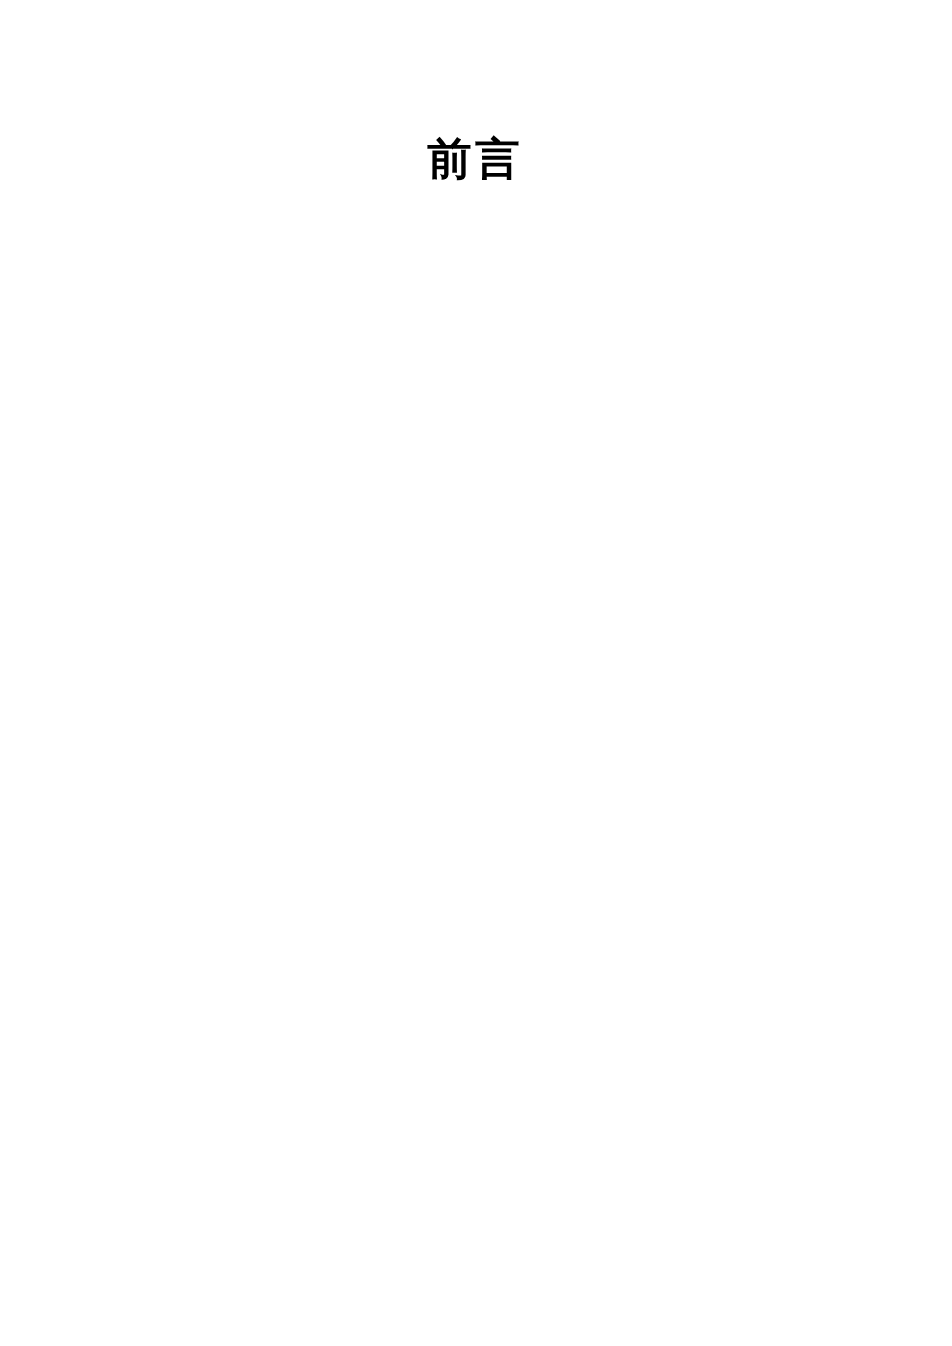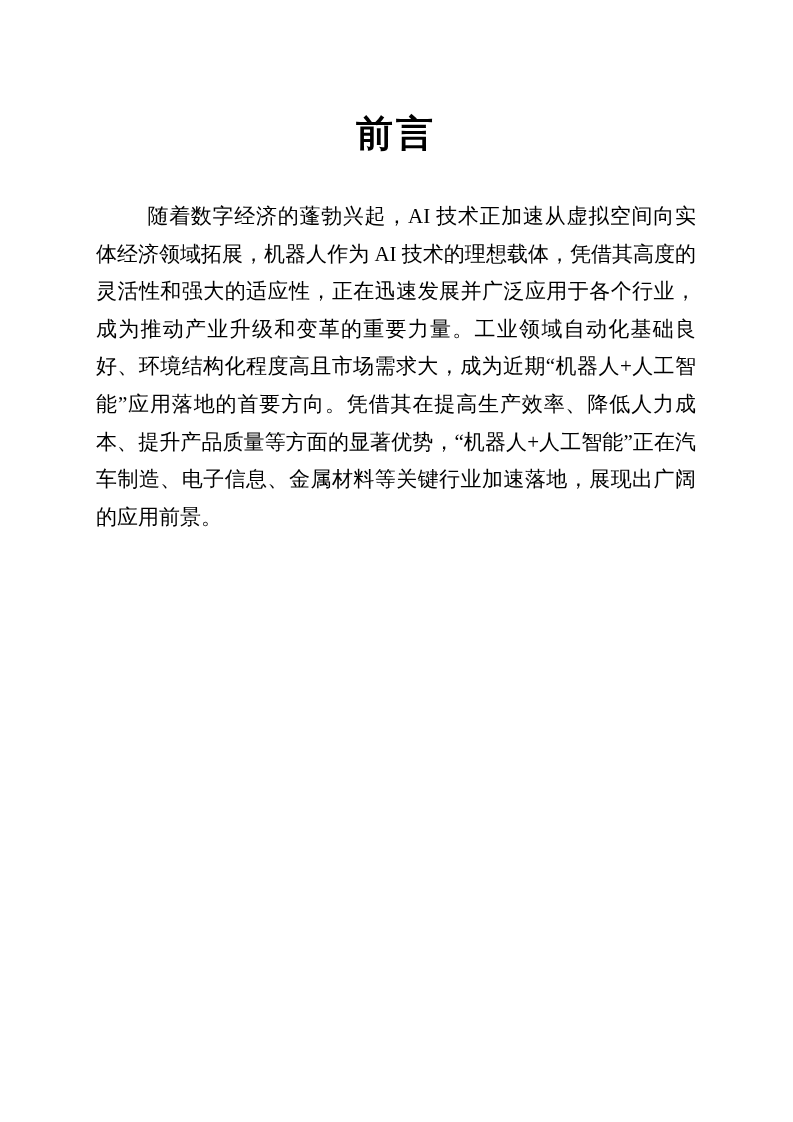--- a/index.html
+++ b/index.html
@@ -40,15 +40,14 @@
     word-break: break-all;
   }
 </style>
 </head>
 <body>
 
 <div class="page">
   <h1 class="doc-title">前言</h1>
 
   <div class="doc-body">
-    <p>随着数字经济的蓬勃兴起，AI 技术正加速从虚拟空间向实体经济领域拓展，机器人作为 AI 技术的理想载体，凭借其高度的灵活性和强大的适应性，正在迅速发展并广泛应用于各个行业，成为推动产业升级和变革的重要力量。工业领域自动化基础良好、环境结构化程度高且市场需求大，成为近期“机器人+人工智能”应用落地的首要方向。凭借其在提高生产效率、降低人力成本、提升产品质量等方面的显著优势，“机器人+人工智能”正在汽车制造、电子信息、金属材料等关键行业加速落地，展现出广阔的应用前景。</p>
   </div>
 </div>
 
 </body></html>

